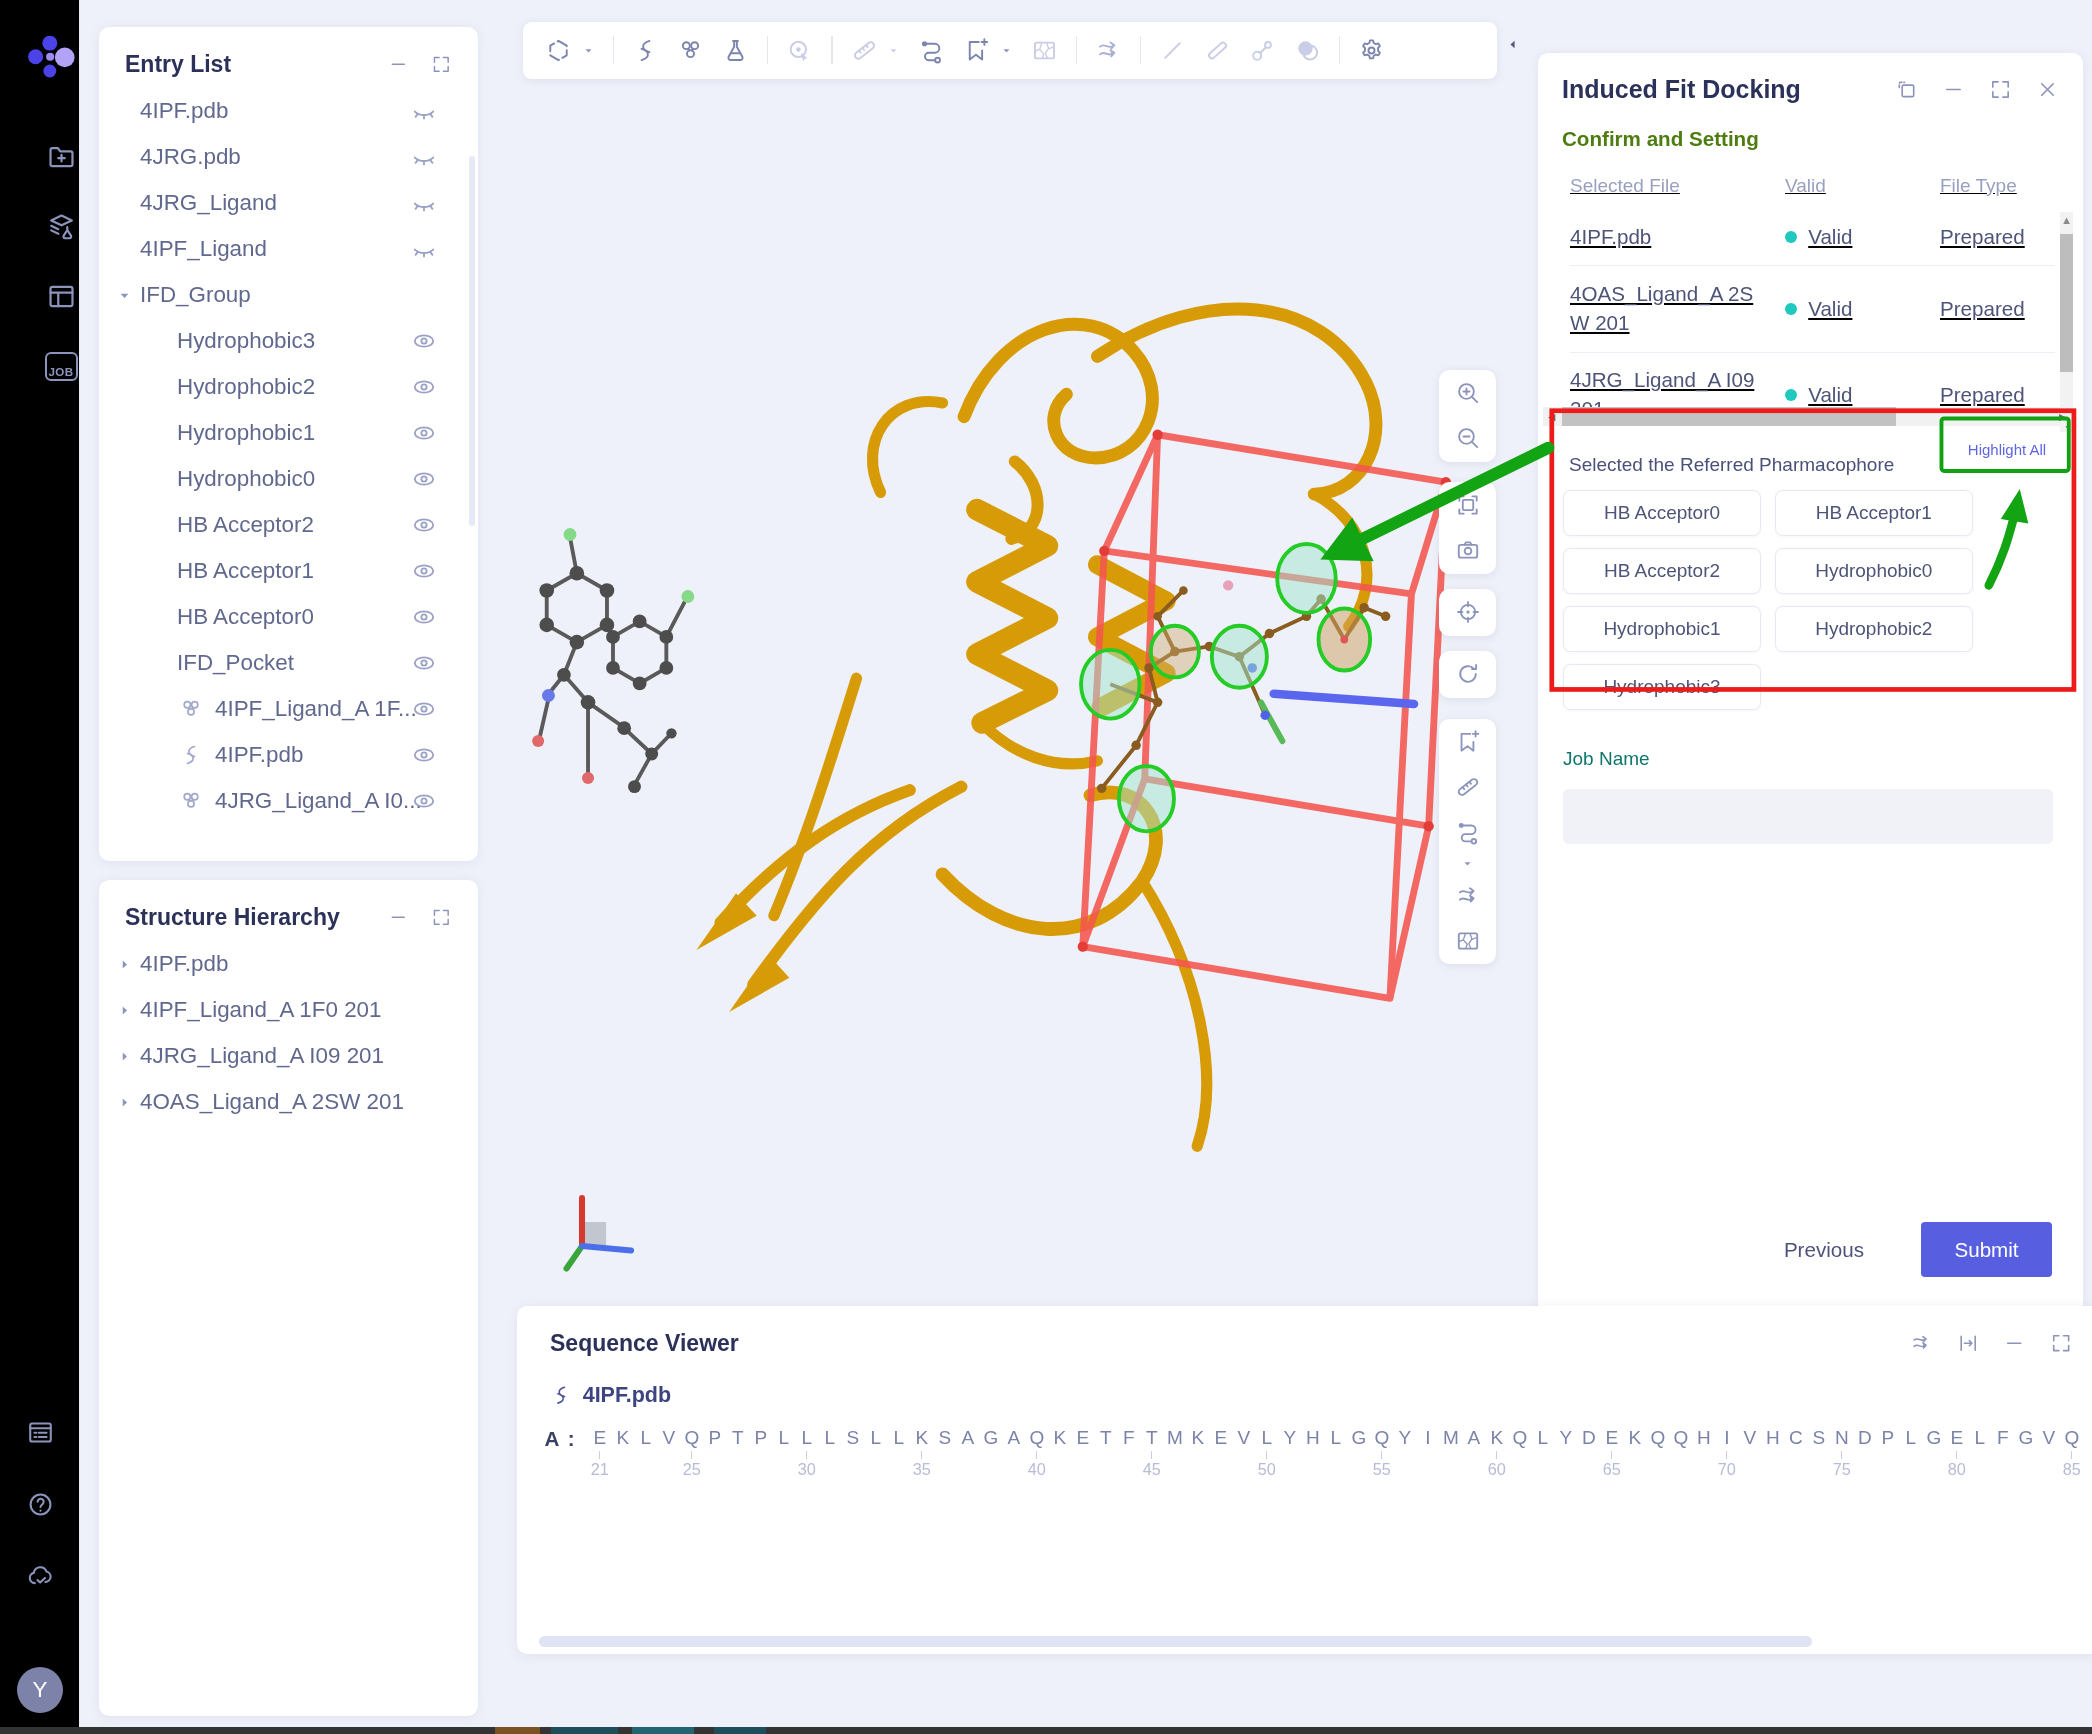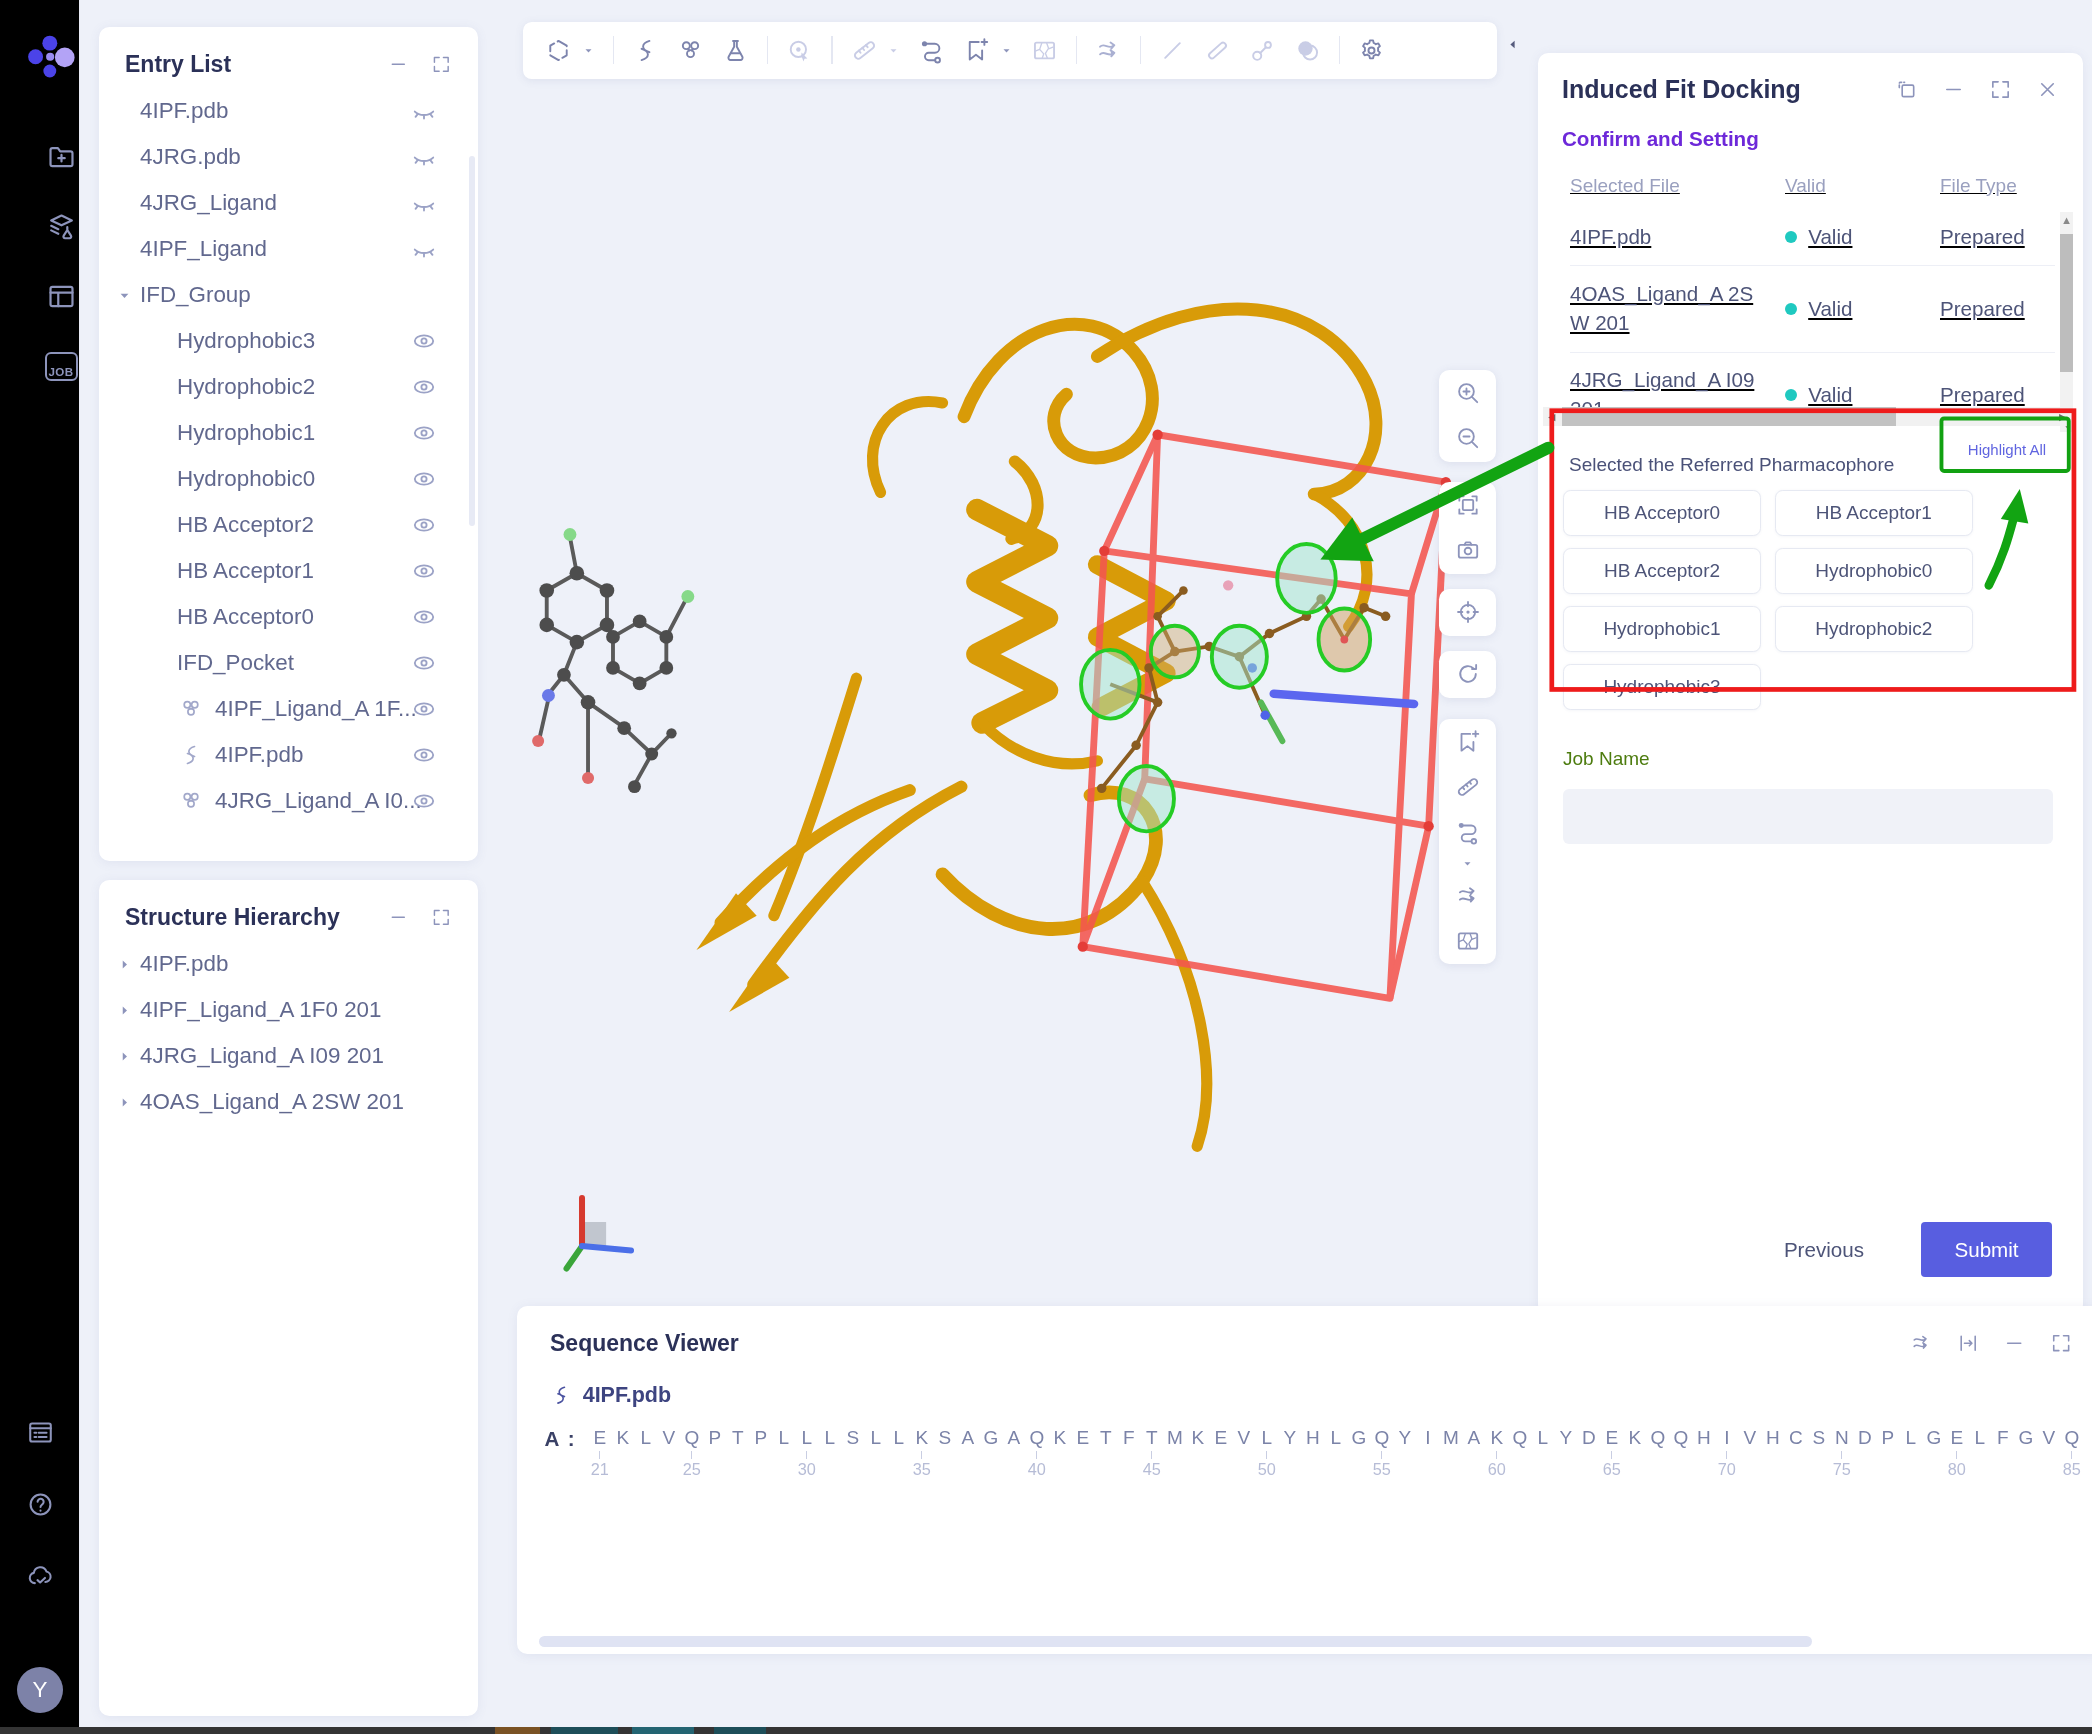--- a/index.html
+++ b/index.html
@@ -47,42 +47,42 @@
   
   .vt-group { position:absolute; left:1439px; width:57px; background:#fff; border-radius:10.3px; box-shadow:0 1.7px 8.6px rgba(90,100,150,.12); display:flex; flex-direction:column; align-items:center; padding:10.3px 0; gap:19px; z-index:8; }
   .vt-group .icn { width:26px; height:26px; cursor:pointer; }
   .vt-group .sm { width:13px; height:13px; margin:-6.9px 0; }
 
   
   .dock { left:1538px; top:27px; width:545px; height:1262px; z-index:10;margin-top:26px; }
   .dock-head { display:flex; align-items:center; padding:22.4px 24px 0 24px; }
   .dock-title { font-size:25px; font-weight:bold; color:#2b3158; flex:1 1 auto; }
   .dock-head .icn { width:23px; height:23px; margin-left:24px; cursor:pointer; }
-  .dock-sub { font-size:20.6px; font-weight:bold; color:#6d28d9; padding:22.4px 24px 0 24px; }
+  .dock-sub { font-size:20.6px; font-weight:bold; color:#4d7c0f; padding:22.4px 24px 0 24px; }
   .dp-table { position:absolute; left:32px; top:122px; width:485px;text-decoration:underline; }
   .dp-thead { display:grid; grid-template-columns:215px 155px 115px; font-size:19px; color:#9aa0bf; padding-bottom:12px; }
   .dp-rows { height:222px; overflow:hidden; }
   .dp-row { display:grid; grid-template-columns:215px 155px 115px; align-items:center; padding:13.8px 0; border-bottom:0.9px solid #edeff6; font-size:20.6px; color:#4d5478; }
   .dp-row:last-child { border-bottom:none; }
   .dp-file { padding-right:26px; word-break:break-all; line-height:1.4; }
   .dp-valid { display:flex; align-items:center; gap:11.2px; }
   .vdot { width:12px; height:12px; border-radius:50%; background:#1fc9c0; }
   .vscroll { position:absolute; left:522px; top:159px; width:13px; height:220px; background:#f2f2f2; }
   .vscroll .thumb { position:absolute; left:0; top:22.4px; width:13px; height:138px; background:#bdbdbd; }
   .vscroll .ar { position:absolute; left:0; width:13px; height:15.5px; color:#8a8a8a; font-size:11.2px; display:flex; align-items:center; justify-content:center; }
   .hscroll { position:absolute; left:5.2px; top:354px; width:528px; height:19px; background:#f1f1f1; display:flex; align-items:center; }
   .hscroll .thumb { position:absolute; left:19px; width:334px; height:19px; background:#c2c2c2; }
   .hscroll .ar { width:17px; color:#666; font-size:12px; text-align:center; }
   .hscroll .ar.right { position:absolute; right:0; }
 
   .pharm-label { position:absolute; left:31px; top:401px; font-size:19px; color:#4a5178; }
   .highlight-link { position:absolute; left:406px; top:374px; width:126px; height:45px; display:flex; align-items:center; justify-content:center; font-size:15px; color:#6065e0; cursor:pointer; }
   .pharm-grid { position:absolute; left:25px; top:437px; display:grid; grid-template-columns:198px 198px; column-gap:13.8px; row-gap:12px; }
   .pharm-btn { height:46px; background:#fff; border:1.3px solid #e6e9f2; border-radius:7.7px; font-size:19px; color:#4d5478; display:flex; align-items:center; justify-content:center; cursor:pointer; box-shadow:0 0.9px 2.6px rgba(90,100,150,.06); font-family:"Liberation Sans",sans-serif; }
-  .job-label { position:absolute; left:25px; top:695px; font-size:19px; color:#4d7c0f; }
+  .job-label { position:absolute; left:25px; top:695px; font-size:19px; color:#0f766e; }
   .job-input { position:absolute; left:25px; top:736px; width:490px; height:55px; background:#f0f2f8; border:none; border-radius:6px; font-size:20.6px; padding:0 17px; color:#4d5478; font-family:"Liberation Sans",sans-serif; }
   .dock-footer { position:absolute; right:31px; bottom:38px; display:flex; align-items:center; gap:57px; }
   .prev-link { font-size:20.6px; color:#4d5478; cursor:pointer; }
   .submit-btn { width:131px; height:55px; background:#585ee0; color:#fff; border:none; border-radius:4px; font-size:20.6px; cursor:pointer; font-family:"Liberation Sans",sans-serif; }
 
   
   .seqpanel { left:517px; top:1306px; width:1589px; height:348px; z-index:10; }
   .seq-head { display:flex; align-items:center; padding:24px 34px 0 33px; }
   .seq-title { font-size:23px; font-weight:bold; color:#2b3158; flex:1 1 auto; }
   .seq-head .icn { width:22.4px; height:22.4px; margin-left:24px; cursor:pointer; }

